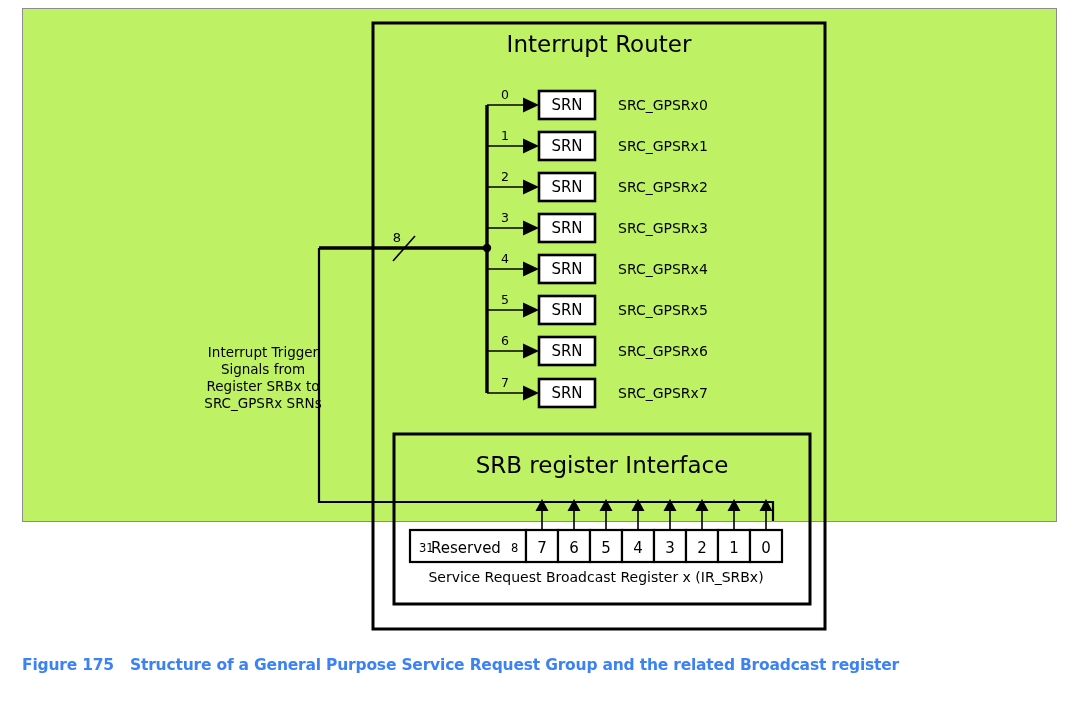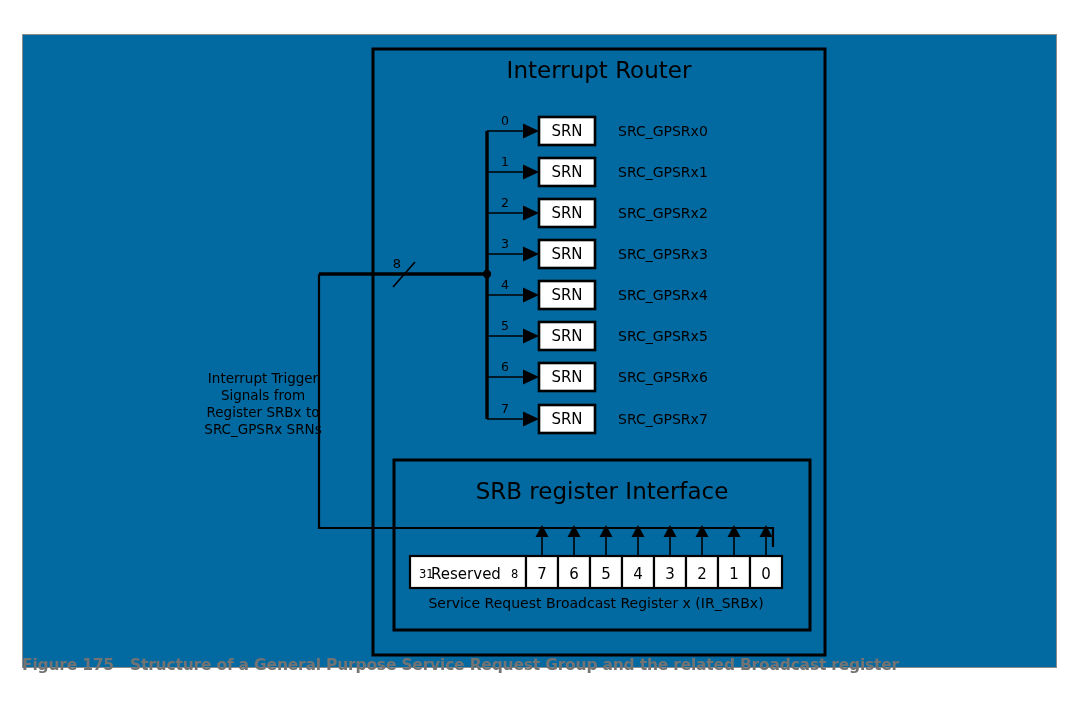--- a/index.html
+++ b/index.html
@@ -20,42 +20,41 @@
     position: absolute;
     left: 0; top: 0;
     width: 1079px;
     height: 716px;
   }
   #figure-frame {
     position: absolute;
     left: 22px;
     top: 8px;
     width: 1035px;
-    height: 634px;
+    height: 514px;
     border: 1px solid #8c8c8c;
     box-sizing: border-box;
-    background: #0369a1;
-    margin-top: 26px;
+    background: #bef264;
   }
   #diagram-svg {
     position: absolute;
     left: 0;
     top: 0;
   }
   #caption {
     position: absolute;
     left: 22px;
     top: 655px;
     width: 1035px;
     font-family: "DejaVu Sans", sans-serif;
     font-weight: bold;
     font-size: 15.5px;
     line-height: 21px;
     letter-spacing: -0.2px;
-    color: #737373;
+    color: #3b82f6;
   }
   .caption-row {
     display: block;
     white-space: nowrap;
   }
   .caption-label {
     display: inline-block;
     width: 108px;
     vertical-align: top;
   }

